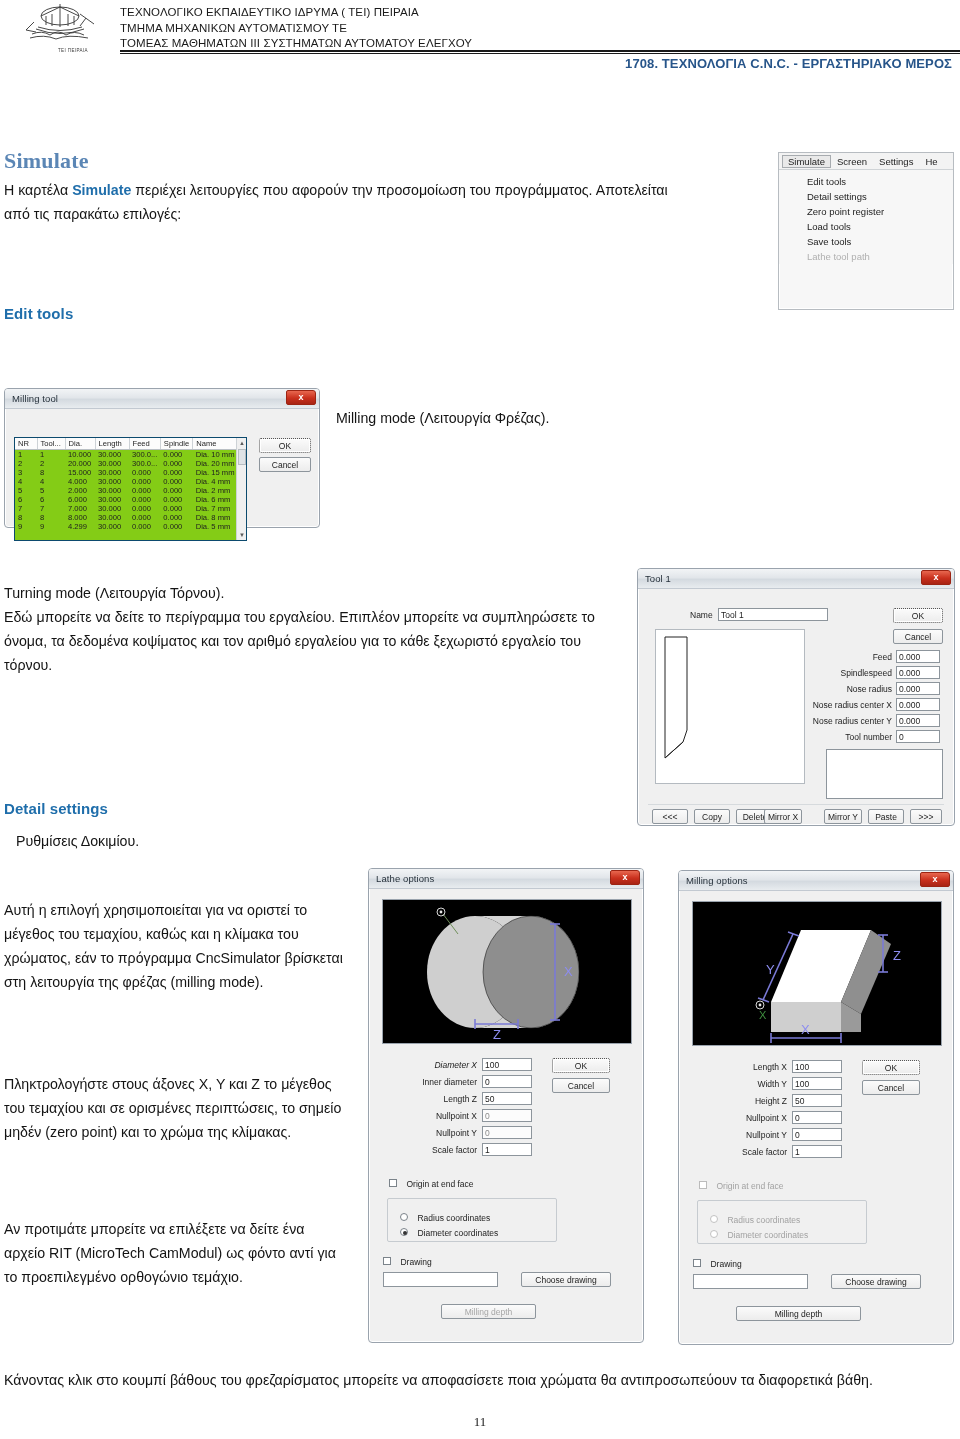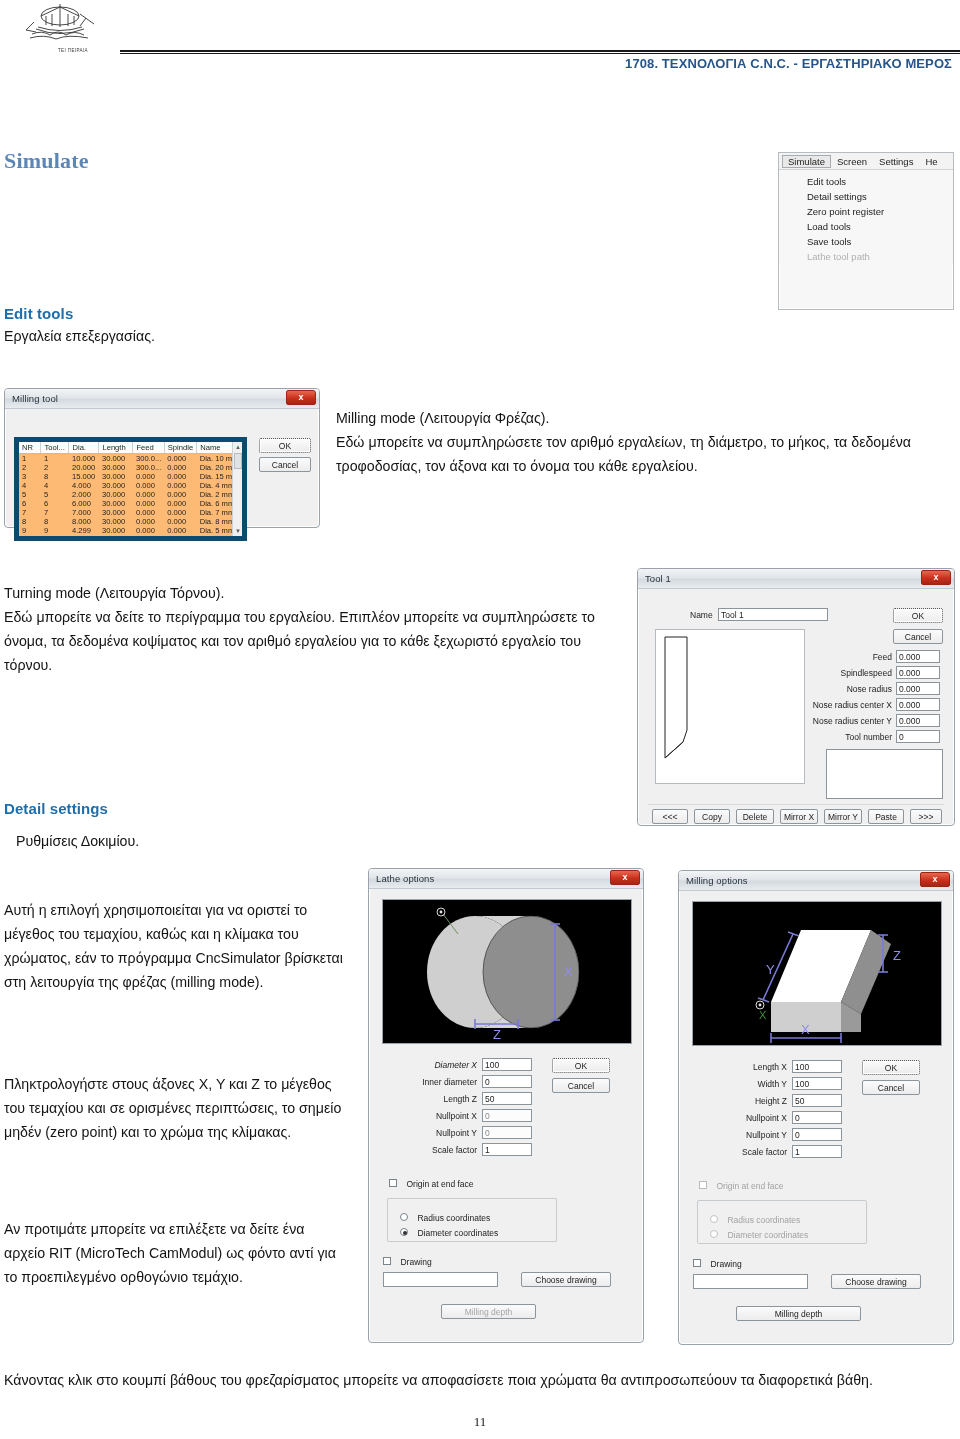--- a/index.html
+++ b/index.html
@@ -145,21 +145,21 @@
   }
   .menubar .mi { font-size: 9.5px; color:#1d1d1d; padding: 1px 6px; }
   .menubar .mi.sel { border:1px solid #a7abaf; background:#e9e9e9; padding: 0px 5px;}
   .menu-list { padding: 4px 0 0 0; background:#f7f7f7; }
   .menu-list .row { font-size: 9.5px; color:#1d1d1d; padding: 2px 0 2px 28px; }
   .menu-list .row.disabled { color:#b0b0b0; }
 
   
   #dlg-milling-tool { left: 4px; top: 388px; width: 316px; height: 140px; }
   #dlg-milling-tool .win-body { padding: 7px 8px 0 8px; }
-  .tbl-wrap { position:absolute; left:9px; top:28px; width: 233px; height: 104px; background:#fdba74; border:5px solid #0c4a6e; overflow:hidden; }
+  .tbl-wrap { position:absolute; left:9px; top:28px; width: 233px; height: 104px; background:#84cc16; border:1px solid #0c4a6e; overflow:hidden; }
   table.tools { border-collapse: collapse; width: 100%; font-size: 7.6px; color:#1f1f1f; }
   table.tools th {
     font-weight: normal; text-align:left; padding: 1px 3px;
     border-right:1px solid #cdd2d6; border-bottom:1px solid #b9bfc4;
     background:#fcfcfc; white-space:nowrap;
   }
   table.tools td { padding: 0px 3px; white-space:nowrap; }
   .scrollbar-v {
     position:absolute; right:0; top:0; width:10px; height:100%;
     background:#f0f0f0; border-left:1px solid #cdd2d6;
@@ -189,36 +189,41 @@
         <path d="M20 30 Q30 26 38 31 Q46 25 54 31 Q62 26 72 31"></path>
         <path d="M18 34 Q32 30 44 35 Q56 30 76 34"></path>
         <path d="M68 10 L82 20 M74 14 L68 22"></path>
         <path d="M22 18 L14 26 M14 26 L24 28"></path>
         <path d="M48 3 L48 0"></path>
       </g>
     </svg>
     <div class="logo-caption">ΤΕΙ ΠΕΙΡΑΙΑ</div>
   </div>
 
+  <div class="header-lines">
+    <div>ΤΕΧΝΟΛΟΓΙΚΟ ΕΚΠΑΙΔΕΥΤΙΚΟ ΙΔΡΥΜΑ ( ΤΕΙ)  ΠΕΙΡΑΙΑ</div>
+    <div>ΤΜΗΜΑ ΜΗΧΑΝΙΚΩΝ  ΑΥΤΟΜΑΤΙΣΜΟΥ  ΤΕ</div>
+    <div>ΤΟΜΕΑΣ ΜΑΘΗΜΑΤΩΝ ΙΙΙ  ΣΥΣΤΗΜΑΤΩΝ  ΑΥΤΟΜΑΤΟΥ  ΕΛΕΓΧΟΥ</div>
+  </div>
   <div class="header-rule"></div>
   <div class="header-rule2"></div>
   <div class="course-title">1708. ΤΕΧΝΟΛΟΓΙΑ C.N.C. - ΕΡΓΑΣΤΗΡΙΑΚΟ ΜΕΡΟΣ</div>
 </div>
 
 <div id="sec-simulate">
   <div class="h-main">Simulate</div>
+  <p class="ptext"><span>Η καρτέλα </span><span class="blue-inline">Simulate</span><span> περιέχει λειτουργίες που αφορούν την προσομοίωση του προγράμματος. Αποτελείται από τις παρακάτω επιλογές:</span></p>
 </div>
 
 <div id="sec-edittools">
   <div class="h-sub">Edit tools</div>
-  <p class="ptext">Εργαλεία επεξεργασίας.</p>
 </div>
 
 <div id="sec-milling-mode">
-  <p class="ptext"><b>Milling mode (Λειτουργία Φρέζας)</b><span>.</span><br><span>Εδώ μπορείτε να συμπληρώσετε τον αριθμό εργαλείων, τη διάμετρο, το μήκος, τα δεδομένα τροφοδοσίας, τον άξονα και το όνομα του κάθε εργαλείου.</span></p>
+  <p class="ptext"><b>Milling mode (Λειτουργία Φρέζας)</b><span>.</span><br></p>
 </div>
 
 <div id="sec-turning-mode">
   <p class="ptext"><b>Turning mode (Λειτουργία Τόρνου)</b><span>.</span><br><span>Εδώ μπορείτε να δείτε το περίγραμμα του εργαλείου. Επιπλέον μπορείτε να συμπληρώσετε το όνομα, τα δεδομένα κοψίματος και τον αριθμό εργαλείου για το κάθε ξεχωριστό εργαλείο του τόρνου.</span></p>
 </div>
 
 <div id="sec-detail">
   <div class="h-sub">Detail settings</div>
   <p class="ptext">Ρυθμίσεις Δοκιμίου.</p>
 </div>
@@ -414,21 +419,21 @@
       <div class="lbl" style="position:absolute; left:180px; top:143px; width:74px; text-align:right;">Tool number</div>
       <div class="fld" style="position:absolute; left:258px; top:141px; width:44px;">0</div>
     </div>
 
     <div style="position:absolute; left:188px; top:160px; width:117px; height:50px; background:#fff; border:1px solid #8d959c;"></div>
 
     <div style="position:absolute; left:10px; top:215px; width:296px; height:24px; border-top:1px solid #d6dadd;">
       <div class="btn" style="position:absolute; left:4px; top:4px; width:36px;">&lt;&lt;&lt;</div>
       <div class="btn" style="position:absolute; left:46px; top:4px; width:36px;">Copy</div>
       <div class="btn" style="position:absolute; left:88px; top:4px; width:38px;">Delete</div>
-      <div class="btn" style="position:absolute; left:132px; top:4px; width:38px;">Mirror X</div>
+      <div class="btn" style="position:absolute; left:116px; top:4px; width:38px;">Mirror X</div>
       <div class="btn" style="position:absolute; left:176px; top:4px; width:38px;">Mirror Y</div>
       <div class="btn" style="position:absolute; left:220px; top:4px; width:36px;">Paste</div>
       <div class="btn" style="position:absolute; left:262px; top:4px; width:32px;">&gt;&gt;&gt;</div>
     </div>
   </div>
 </div>
 
 <div class="win" id="dlg-lathe">
   <div class="win-title">
     <span class="t">Lathe options</span>

